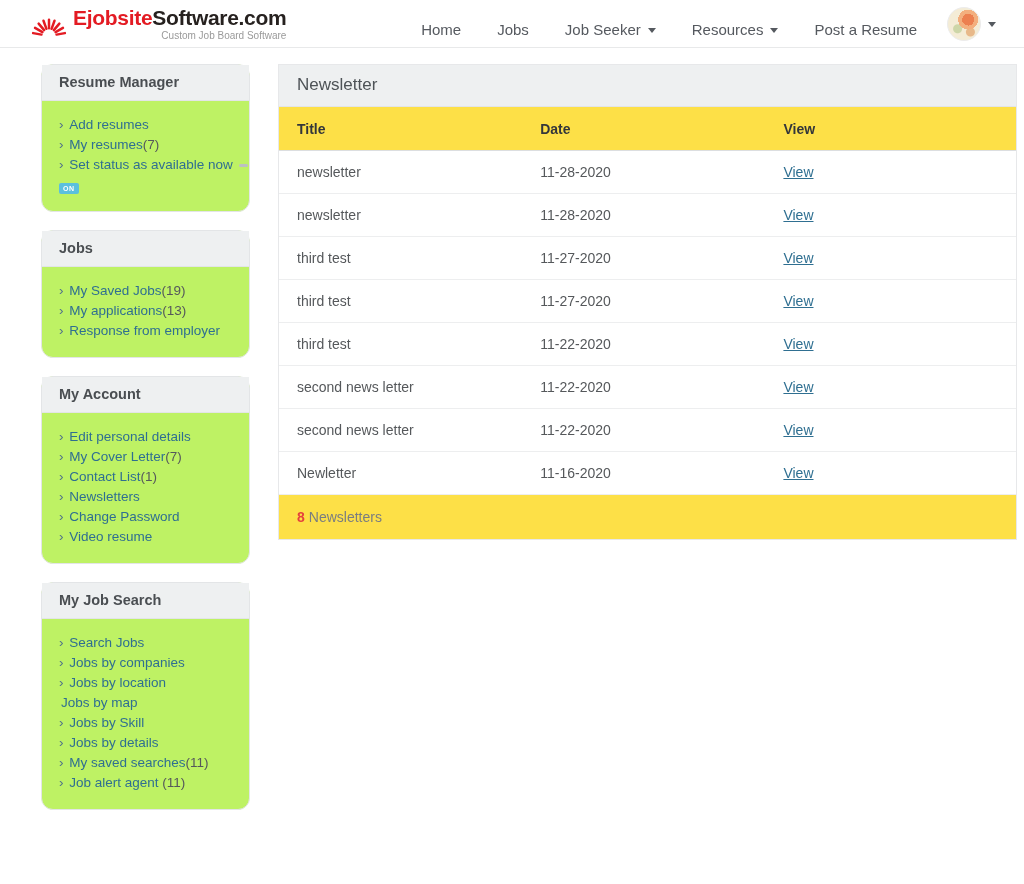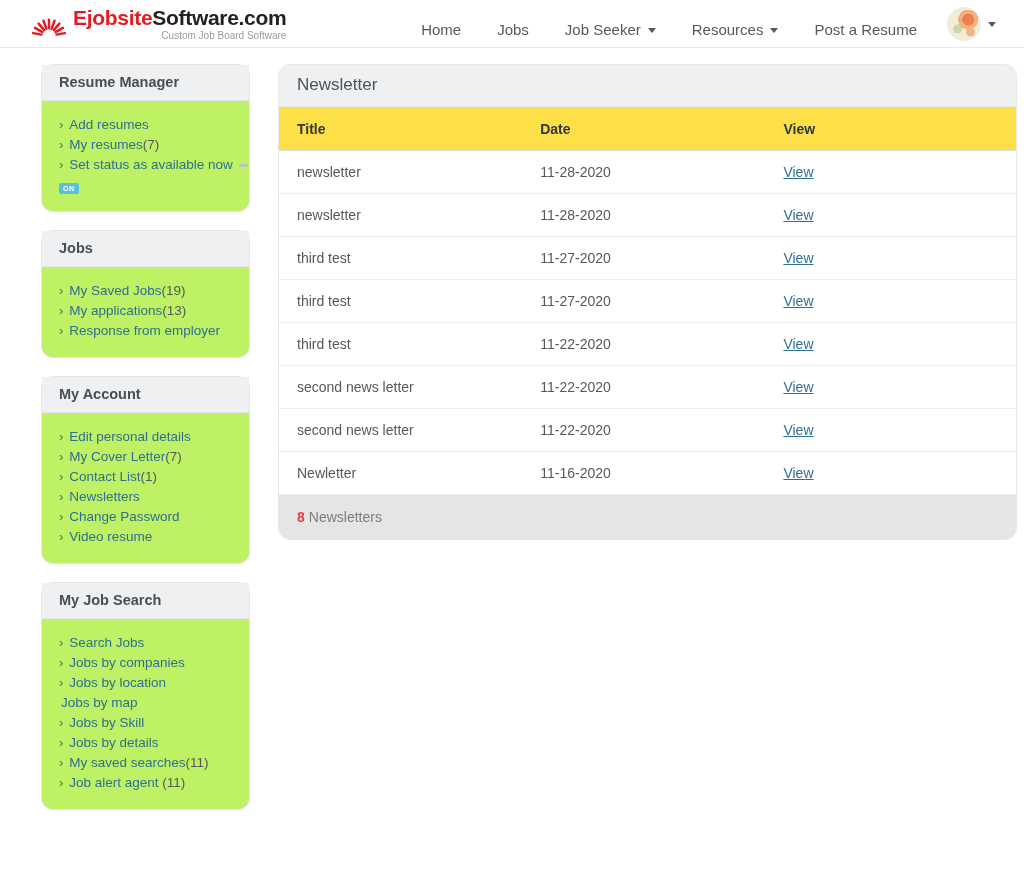--- a/index.html
+++ b/index.html
@@ -48,32 +48,32 @@
   .side-item { font-size:13.5px; line-height:20px; color:#2f6f91; cursor:pointer; white-space:nowrap; }
   .side-item .bullet { color:#50718a; margin-right:2px; }
   .side-item .count { color:#55585b; }
   .dash-icon { display:inline-block; width:9px; height:3px; background:#bcc0c2;
     border-radius:2px; margin-left:6px; vertical-align:middle; }
   .badge-line { margin-top:2px; }
   .badge-on { display:inline-block; background:#5bc0de; color:#fff; font-size:7px;
     font-weight:bold; line-height:1; padding:2px 4px 2px; border-radius:2px; letter-spacing:0.5px; }
 
   
-  main.main-panel { flex:1; border:1px solid #e7e8ea; border-radius:12px; overflow:hidden; }
+  main.main-panel { flex:1; border:1px solid #e7e8ea; border-radius:0; overflow:hidden; }
   .panel-head { background:#eef0f1; border-bottom:1px solid #e3e5e7;
     padding:10px 18px 11px; font-size:17px; color:#4e5357; }
   table.newsletter-table { width:100%; border-collapse:collapse; font-size:14px; }
   .newsletter-table th { text-align:left; font-weight:bold; color:#33363a;
     padding:14px 18px 13px; border-bottom:1px solid #dcdee0; background:#fde047; }
   .newsletter-table th:nth-child(1){ width:33%; }
   .newsletter-table th:nth-child(2){ width:33%; }
   .newsletter-table th:nth-child(3){ width:34%; }
   .newsletter-table td { padding:13px 18px; color:#55585b; border-bottom:1px solid #edeeef; background:#fff; }
   .view-link { color:#2f6f91; text-decoration:underline; cursor:pointer; }
-  .table-footer { background:#e5e5e5; padding:14px 18px; font-size:14px; color:#7a7d80; }
+  .table-footer { background:#fde047; padding:14px 18px; font-size:14px; color:#7a7d80; }
   .count-red { color:#e5403d; font-weight:bold; margin-right:4px; }
 </style>
 </head>
 <body>
 
 <header class="top-header">
   <div class="logo">
     <svg width="38" height="25" viewBox="0 0 40 26" aria-hidden="true">
       <g stroke="#e31b23" stroke-width="2.6" stroke-linecap="round">
         <line x1="12.1" y1="22.6" x2="3.3" y2="21.0"></line>

